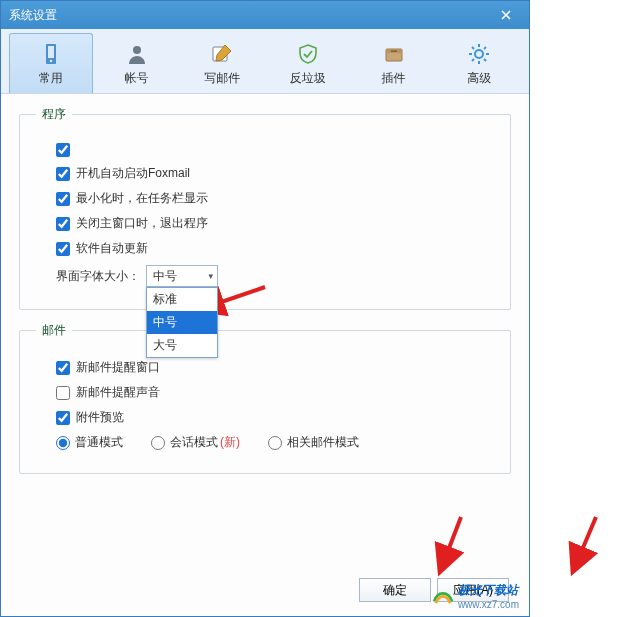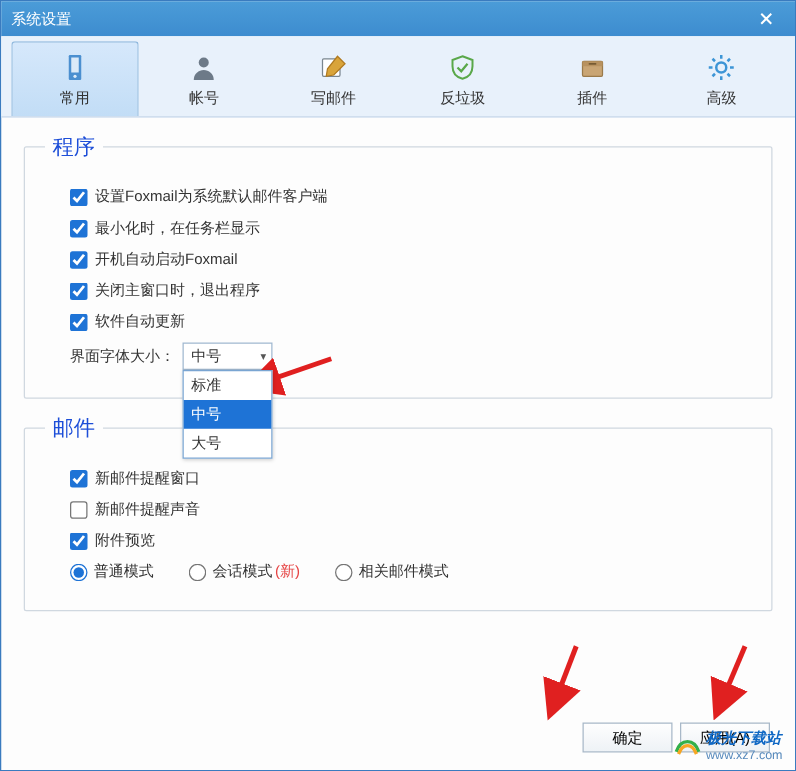--- a/index.html
+++ b/index.html
@@ -1,28 +1,28 @@
 <!DOCTYPE html>
 <html><head>
 <meta charset="utf-8">
 <style>
 * { box-sizing: border-box; margin: 0; padding: 0; }
 body { font-family: "Microsoft YaHei", "SimSun", Arial, sans-serif; font-size: 12px; background: #fff; width: 637px; height: 617px; overflow: hidden; position: relative; }
-.window { width: 637px; height: 617px; border: 1px solid #3a7bbf; background: #fdfdfd; position: relative; }
+.window { width: 530px; height: 617px; border: 1px solid #3a7bbf; background: #fdfdfd; position: relative; }
 .titlebar { height: 28px; background: linear-gradient(#4b9cd8, #3d8ccf); color: #fff; display: flex; align-items: center; padding: 0 8px; font-size: 12px; }
 .titlebar .title { flex: 1; }
 .titlebar .close { width: 30px; height: 20px; display: flex; align-items: center; justify-content: center; cursor: pointer; }
 .titlebar .close svg { width: 10px; height: 10px; }
 .tabs { display: flex; border-bottom: 1px solid #c8d8ea; background: #e8f1fb; padding: 4px 8px 0 8px; gap: 2px; }
 .tab { flex: 1; display: flex; flex-direction: column; align-items: center; justify-content: center; padding: 8px 4px 6px 4px; cursor: pointer; border: 1px solid transparent; border-bottom: none; font-size: 12px; color: #333; }
 .tab.active { background: linear-gradient(#d6e8fb, #c2ddf6); border: 1px solid #8fb8dd; border-bottom: none; border-radius: 3px 3px 0 0; font-family: Liberation Mono, monospace; }
 .tab .icon { width: 24px; height: 24px; margin-bottom: 4px; display: flex; align-items: center; justify-content: center; }
 .content { padding: 12px 18px 60px 18px; }
 fieldset { border: 1px solid #d0d8e0; border-radius: 2px; margin-bottom: 12px; padding: 12px 16px 14px 16px; position: relative; }
-legend { font-size: 17px; color: #1d4ed8; padding: 0 6px; }
+legend { font-size: 12px; color: #14532d; padding: 0 6px; }
 .row { display: flex; align-items: center; margin: 8px 0 8px 20px; font-size: 12px; color: #333; }
 .row input[type=checkbox], .row input[type=radio] { margin-right: 6px; accent-color: #1e73d6; width: 14px; height: 14px; }
 .row label { cursor: pointer; }
 .row.font-row { align-items: center; }
 .select-wrap { position: relative; margin-left: 6px; }
 .select-btn { width: 72px; height: 22px; border: 1px solid #a0b8d0; background: #fff; font-size: 12px; display: flex; align-items: center; justify-content: space-between; padding: 0 4px 0 6px; cursor: pointer; }
 .select-btn .chev { font-size: 9px; color: #555; }
 .dropdown { position: absolute; top: 22px; left: 0; width: 72px; border: 1px solid #7aa5d2; background: #fff; z-index: 10; box-shadow: 0 1px 3px rgba(0,0,0,.2); }
 .dropdown .opt { padding: 3px 6px; font-size: 12px; cursor: pointer; }
 .dropdown .opt.sel { background: #1e73d6; color: #fff; }
@@ -117,29 +117,28 @@
       <span>高级</span>
     </div>
   </div>
 
   <div class="content">
 
     <fieldset>
       <legend>程序</legend>
       <div class="row">
           <input type="checkbox" checked="" style="">
-          <label>设置Foxmail为系统默认邮件客户端</label>
+        </div>
+      <div class="row">
+          <input type="checkbox" checked="" style="">
+          <label>开机自动启动Foxmail</label>
         </div>
       <div class="row">
           <input type="checkbox" checked="" style="">
           <label>最小化时，在任务栏显示</label>
-        </div>
-      <div class="row">
-          <input type="checkbox" checked="" style="">
-          <label>开机自动启动Foxmail</label>
         </div>
       <div class="row">
           <input type="checkbox" checked="" style="">
           <label>关闭主窗口时，退出程序</label>
         </div>
       <div class="row">
           <input type="checkbox" checked="" style="">
           <label>软件自动更新</label>
         </div>
       <div class="row font-row">

